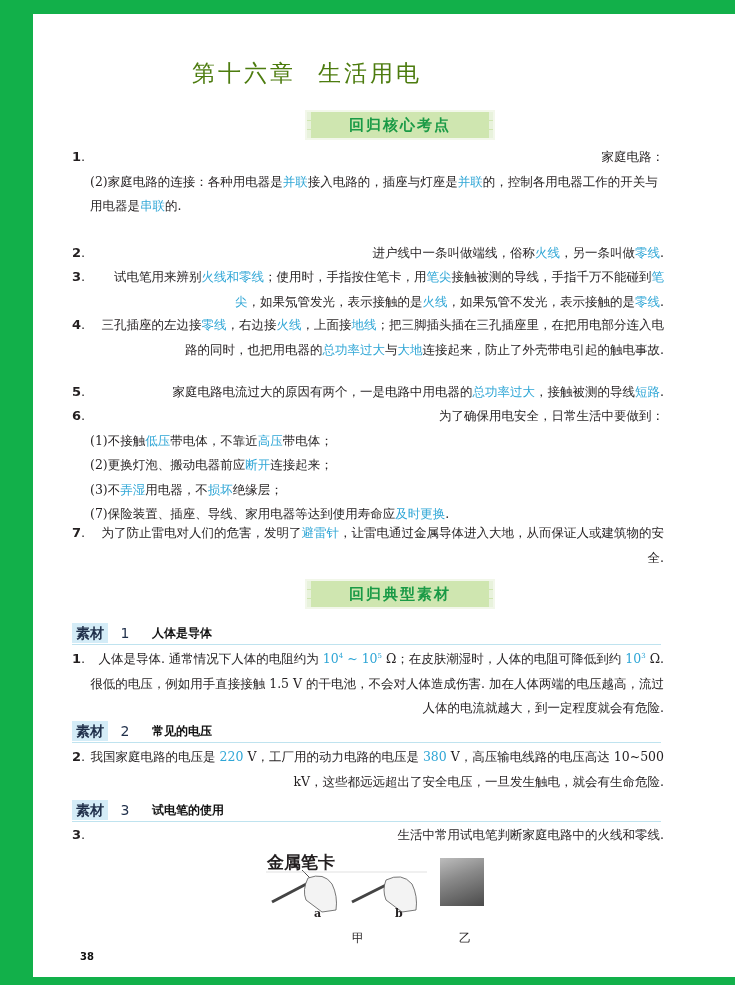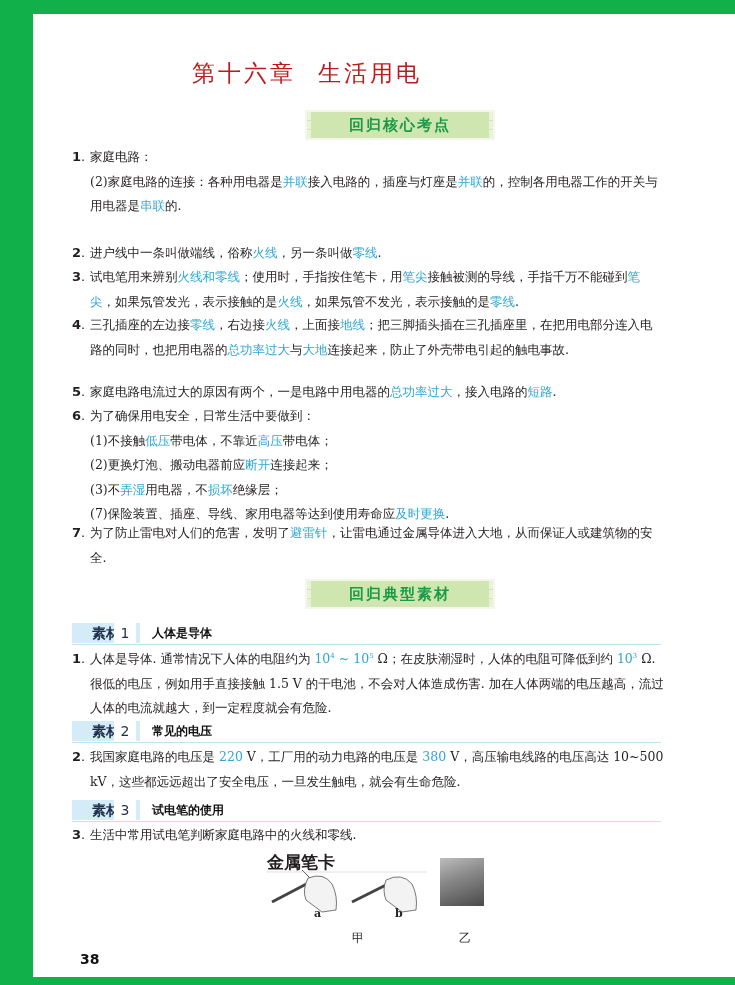--- a/index.html
+++ b/index.html
@@ -9,48 +9,48 @@
       font-family: "DejaVu Serif", "Liberation Serif", serif;
       color: #231f20;
     }
     .border-top { position: absolute; left: 0; top: 0; width: 735px; height: 14px; background: #12b04a; }
     .border-left { position: absolute; left: 0; top: 0; width: 33px; height: 985px; background: #12b04a; }
     .border-bottom { position: absolute; left: 0; top: 977px; width: 735px; height: 8px; background: #12b04a; }
 
     .chapter-title {
       position: absolute; left: 0; width: 614px; top: 58px; text-align: center;
       font-family: Liberation Mono, monospace;
-      font-size: 23px; letter-spacing: 3px; color: #b91c1c;
+      font-size: 23px; letter-spacing: 3px; color: #4d7c0f;
     }
     .chapter-title .gap { display: inline-block; width: 22px; }
 
     .section-badge {
       position: absolute; left: 278px; width: 178px; height: 26px;
       background: #cfe6b0;
       border-left: 4px dashed #e8f2dc; border-right: 4px dashed #e8f2dc;
       box-shadow: 0 0 0 2px #f2f7ea;
       text-align: center; line-height: 26px;
       font-family: "DejaVu Sans", "Liberation Sans", sans-serif;
       font-size: 15px; font-weight: bold; color: #1a9a46; letter-spacing: 2px; margin-left: 29px;
     }
 
     .item { position: absolute; left: 72px; width: 592px; font-size: 12.5px; line-height: 24.5px; }
     .item .num {
       position: absolute; left: 0; top: 0;
       font-family: "DejaVu Sans", "Liberation Sans", sans-serif; font-weight: bold; font-size: 13px;
     }
     .item .num::after { content: "."; font-weight: normal; }
-    .item .body { padding-left: 18px; }
+    .item .body { padding-left: 18px; text-align: right; }
     .item .sub { padding-left: 18px; }
     .hl { color: #2fa6d6; }
     .sup { font-size: 7px; vertical-align: super; line-height: 0; }
 
     .material-header { position: absolute; left: 72px; width: 589px; height: 22px; border-bottom: 1px solid #bfe3ef; }
     .material-header .tag {
-      position: absolute; left: 0; top: 1px; height: 20px; line-height: 20px; padding: 0 20px;
+      position: absolute; left: 0; top: 1px; height: 20px; line-height: 20px; padding: 0 4px;
       background: #d4ecf7; color: #1f2f4a;
       font-family: "DejaVu Sans", "Liberation Sans", sans-serif; font-size: 14px; font-weight: bold;
     }
     .material-header .idx {
       position: absolute; left: 42px; top: 1px; height: 20px; line-height: 20px; width: 22px; text-align: center;
       background: #ffffff; color: #1f2f4a;
       font-family: "DejaVu Sans", "Liberation Sans", sans-serif; font-size: 14px;
     }
     .material-header .mt {
       position: absolute; left: 80px; top: 1px; line-height: 20px;
@@ -58,21 +58,21 @@
     }
 
     .figure { position: absolute; left: 262px; top: 850px; width: 240px; height: 100px; }
     .fig-label-top { position: absolute; left: 5px; top: 1px; font-family: "DejaVu Sans", "Liberation Sans", sans-serif; font-size: 17px; font-weight: bold; }
     .fig-sub { position: absolute; font-size: 11px; font-weight: bold; }
     .fig-caption { position: absolute; font-size: 12px; font-family: "DejaVu Sans", "Liberation Sans", sans-serif; }
     .photo { position: absolute; left: 178px; top: 8px; width: 44px; height: 48px; background: linear-gradient(160deg,#bdbdbd 0%,#8a8a8a 40%,#4a4a4a 100%); }
 
     .page-number {
       position: absolute; left: 80px; top: 951px;
-      font-family: "DejaVu Sans", "Liberation Sans", sans-serif; font-size: 14px; font-weight: bold; color: #111;
+      font-family: "DejaVu Sans", "Liberation Sans", sans-serif; font-size: 10px; font-weight: bold; color: #111;
     }
   </style>
 </head>
 <body>
 
 <div class="border-top"></div>
 <div class="border-left"></div>
 <div class="border-bottom"></div>
 
 <div class="chapter-title">
@@ -97,21 +97,21 @@
   <div class="body"><span>试电笔用来辨别</span><span class="hl">火线和零线</span><span>；使用时，手指按住笔卡，用</span><span class="hl">笔尖</span><span>接触被测的导线，手指千万不能碰到</span><span class="hl">笔尖</span><span>，如果氖管发光，表示接触的是</span><span class="hl">火线</span><span>，如果氖管不发光，表示接触的是</span><span class="hl">零线</span><span>.</span></div>
 </div>
 
 <div class="item" style="top:313px;">
   <span class="num">4</span>
   <div class="body"><span>三孔插座的左边接</span><span class="hl">零线</span><span>，右边接</span><span class="hl">火线</span><span>，上面接</span><span class="hl">地线</span><span>；把三脚插头插在三孔插座里，在把用电部分连入电路的同时，也把用电器的</span><span class="hl">总功率过大</span><span>与</span><span class="hl">大地</span><span>连接起来，防止了外壳带电引起的触电事故.</span></div>
 </div>
 
 <div class="item" style="top:380px;">
   <span class="num">5</span>
-  <div class="body"><span>家庭电路电流过大的原因有两个，一是电路中用电器的</span><span class="hl">总功率过大</span><span>，接入电路的</span><span class="hl">短路</span><span>.</span></div>
+  <div class="body"><span>家庭电路电流过大的原因有两个，一是电路中用电器的</span><span class="hl">总功率过大</span><span>，接触被测的导线</span><span class="hl">短路</span><span>.</span></div>
 </div>
 
 <div class="item" style="top:404px;">
   <span class="num">6</span>
   <div class="body">为了确保用电安全，日常生活中要做到：</div>
   <div class="sub"><span>(1)不接触</span><span class="hl">低压</span><span>带电体，不靠近</span><span class="hl">高压</span><span>带电体；</span></div>
   <div class="sub"><span>(2)更换灯泡、搬动电器前应</span><span class="hl">断开</span><span>连接起来；</span></div>
   <div class="sub"><span>(3)不</span><span class="hl">弄湿</span><span>用电器，不</span><span class="hl">损坏</span><span>绝缘层；</span></div>
   <div class="sub"><span>(7)保险装置、插座、导线、家用电器等达到使用寿命应</span><span class="hl">及时更换</span><span>.</span></div>
 </div>

